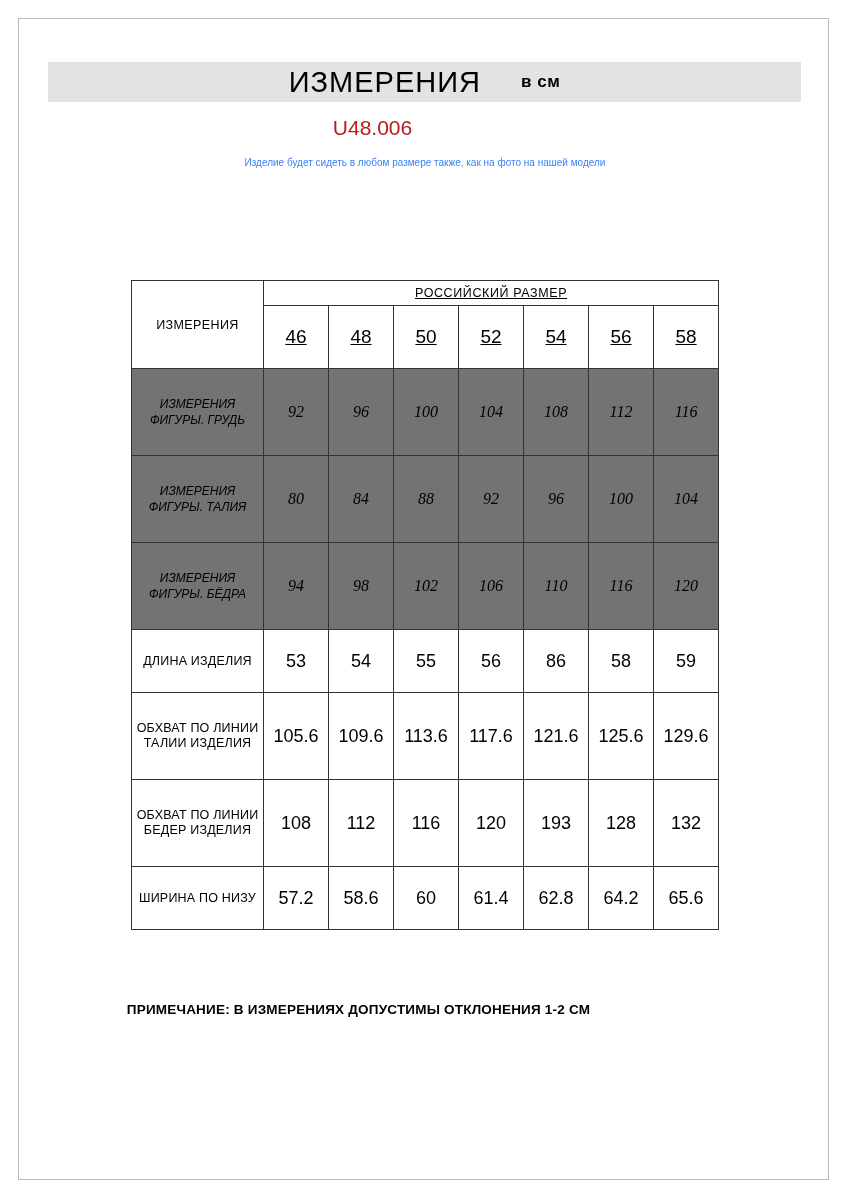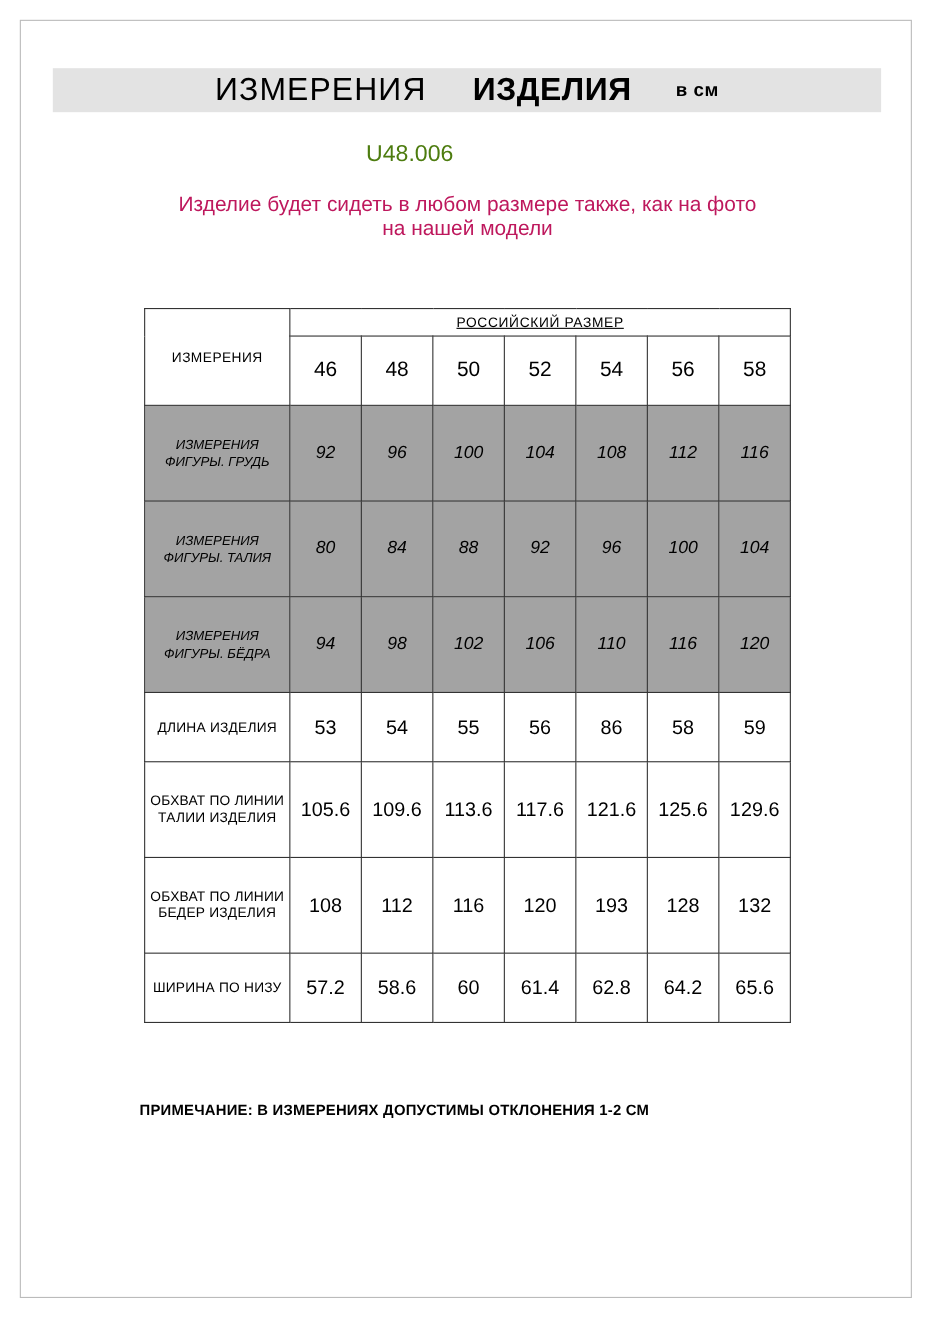--- a/index.html
+++ b/index.html
@@ -63,37 +63,36 @@
   }
   .title-unit {
     font-size: 17px;
     font-weight: 700;
     margin-left: 40px;
     letter-spacing: 0.5px;
   }
 
   .article-code {
     position: absolute;
-    top: 128px;
+    top: 116px;
     left: 0;
     width: 745px;
     text-align: center;
     font-size: 21px;
-    color: #4d7c0f;
+    color: #b91c1c;
   }
   .subtitle {
     position: absolute;
     top: 152px;
     left: 160px;
     width: 530px;
     text-align: center;
-    font-size: 19px;
+    font-size: 10px;
     line-height: 22px;
-    color: #be185d;
-    margin-top: 24px;
+    color: #3b82f6;
   }
 
   
   .table-wrap {
     position: absolute;
     left: 131px;
     top: 280px;
     width: 588px;
   }
   table.sizes {
@@ -120,33 +119,35 @@
   .hdr-label {
     font-size: 12.5px;
     font-weight: 700;
     letter-spacing: 0.4px;
     height: 62px;
   }
   .hdr-size {
     font-size: 19px;
     font-weight: 700;
     height: 62px;
-  }
-
-  .row-shaded td { background: #a3a3a3; }
+    text-decoration: underline;
+  }
+
+  .row-shaded td { background: #737373; }
   .lbl-italic {
     font-size: 12px;
     font-style: italic;
     font-weight: 700;
     line-height: 16px;
     padding: 4px 6px;
   }
   .val-italic {
     font-size: 16px;
     font-style: italic;
+    font-family: Liberation Serif, serif;
   }
   .lbl-plain {
     font-size: 12.5px;
     font-weight: 400;
     line-height: 15px;
     padding: 4px 6px;
     letter-spacing: 0.2px;
   }
   .val-plain {
     font-size: 18px;
@@ -168,21 +169,20 @@
 </head>
 <body>
 
 <div class="page-border"></div>
 
 <div class="content">
 
   <div class="title-band"></div>
   <div class="title-row">
     <span class="title-main">ИЗМЕРЕНИЯ</span>
-    <span class="title-strong">ИЗДЕЛИЯ</span>
     <span class="title-unit">в см</span>
   </div>
 
   <div class="article-code">U48.006</div>
   <div class="subtitle">Изделие будет сидеть в любом размере также, как на фото на нашей модели</div>
 
   <div class="table-wrap">
     <table class="sizes">
       <colgroup>
         <col class="label-col">

